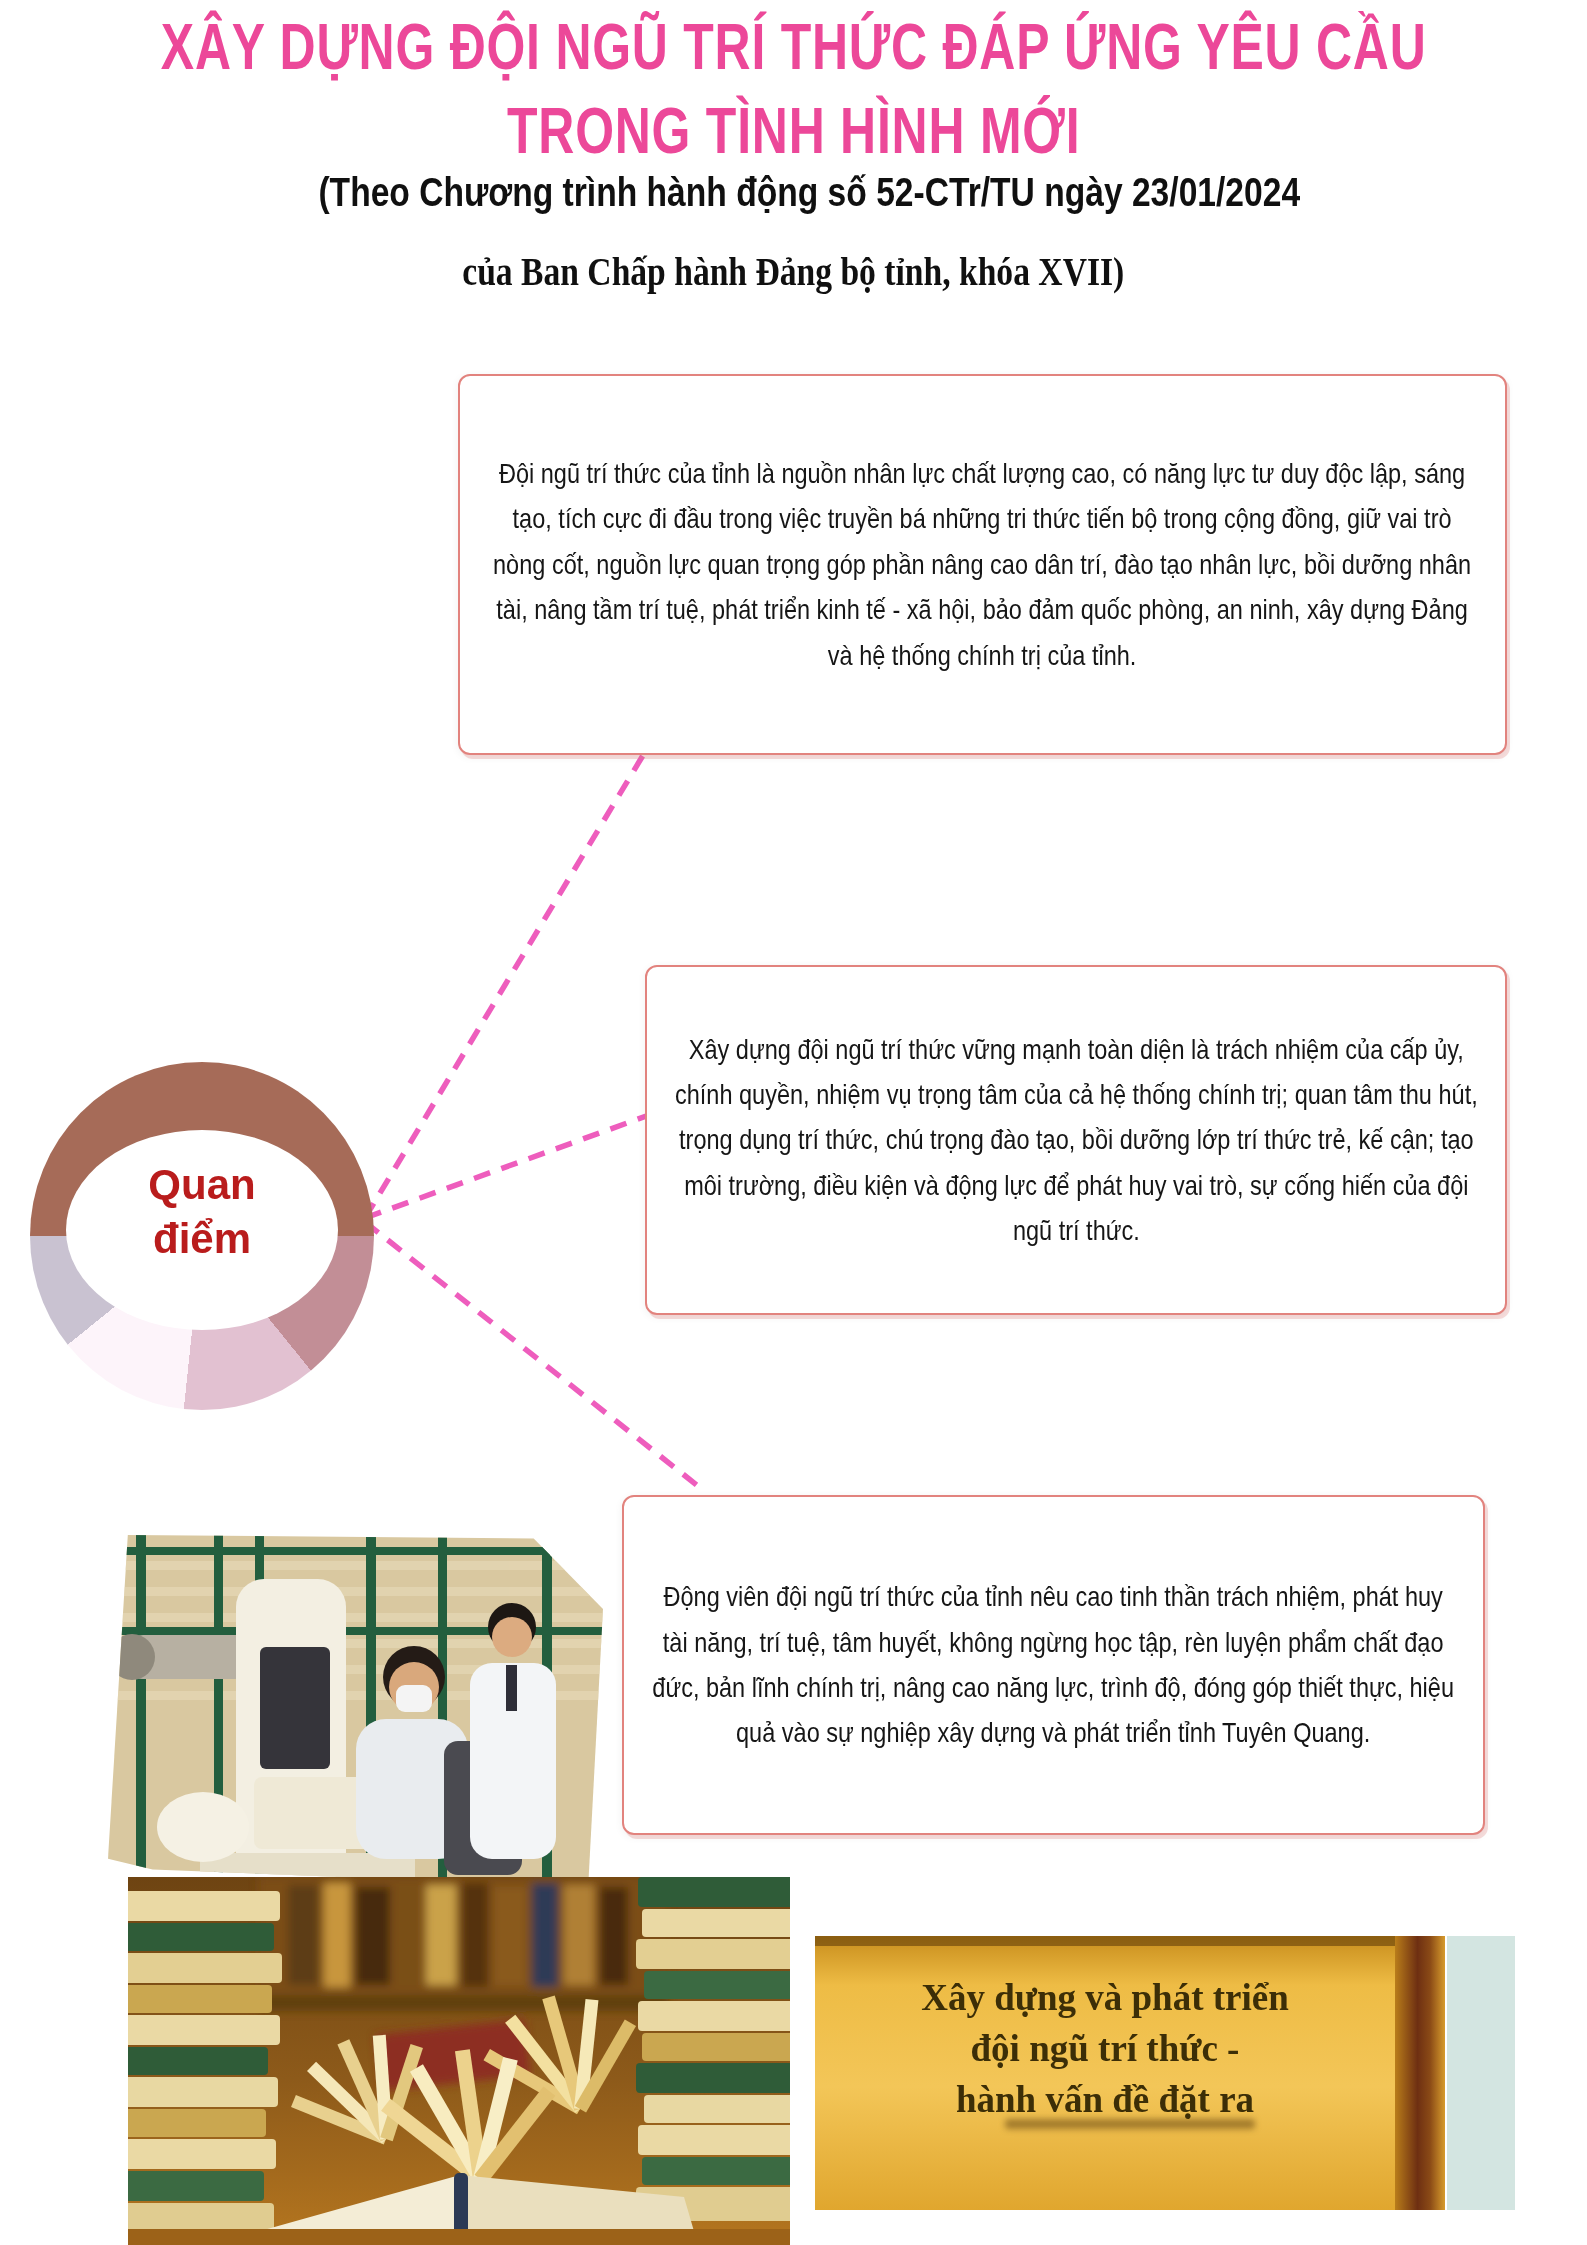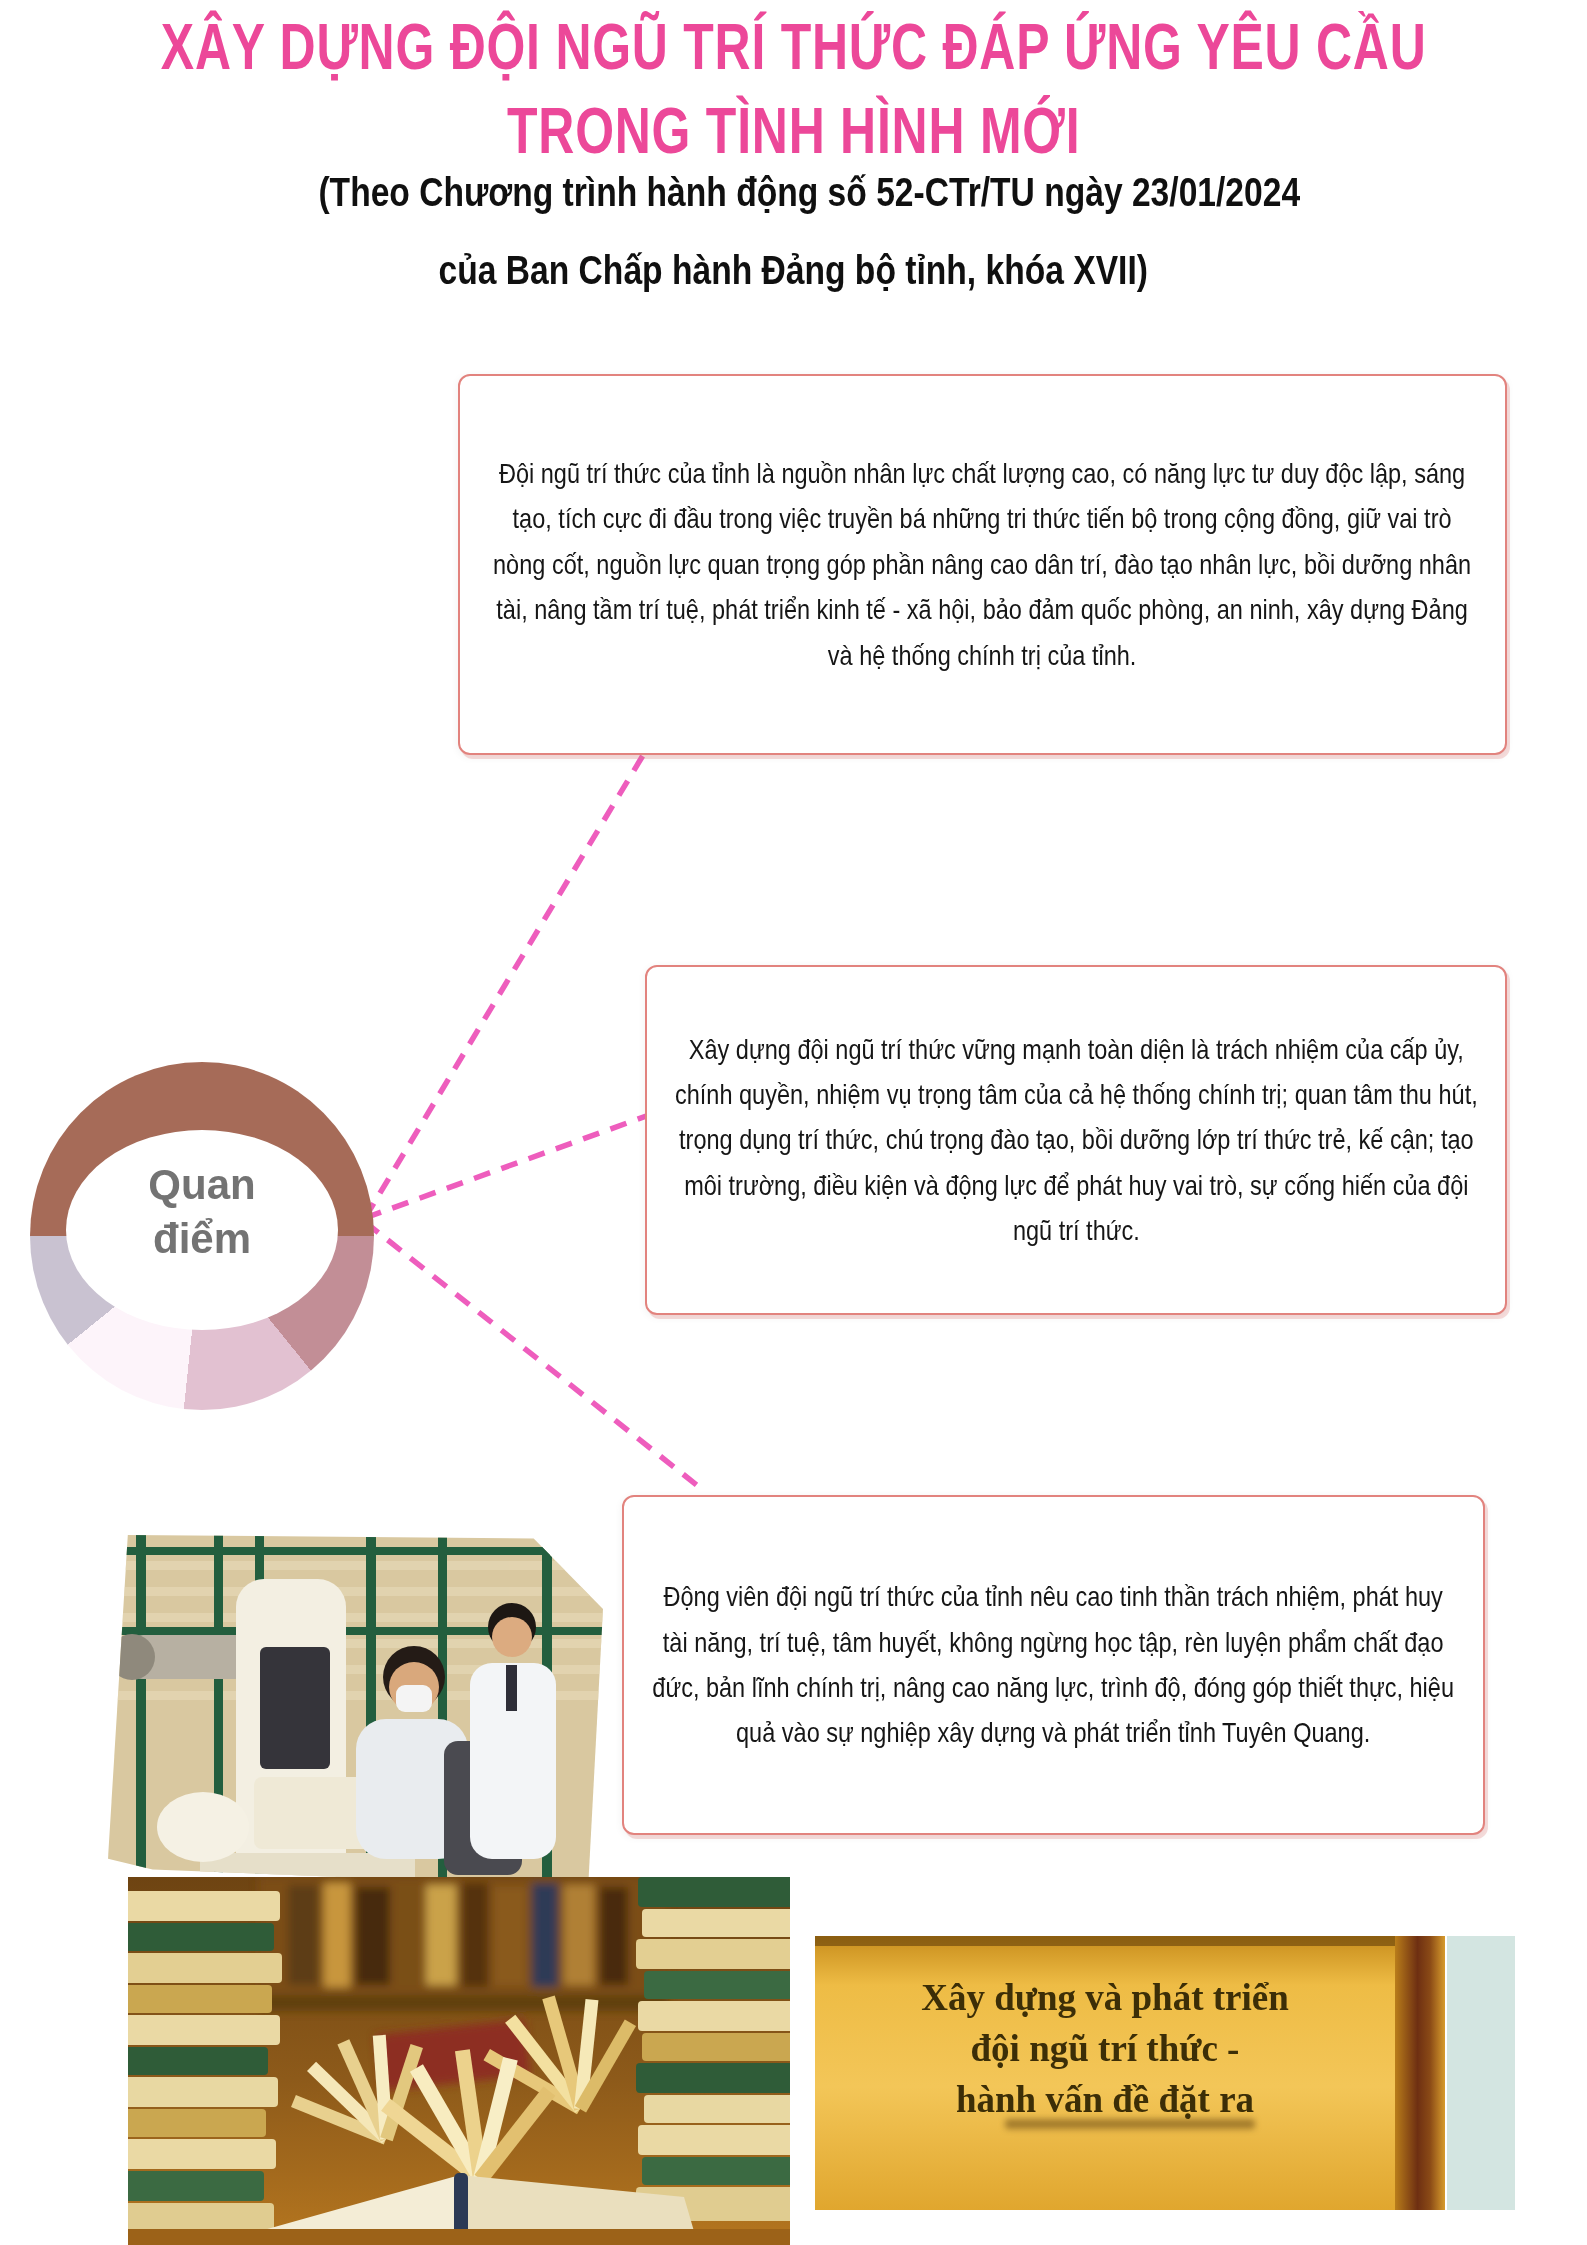--- a/index.html
+++ b/index.html
@@ -21,21 +21,21 @@
 
   .donut{width:344px;height:348px;border-radius:50%;
          background:conic-gradient(from 270deg,
            #a66b58 0deg 180deg,
            #c28e96 180deg 231deg,
            #e2c1d1 231deg 276deg,
            #fdf4fa 276deg 321deg,
            #c9c2d1 321deg 360deg);}
   .donut-hole{position:absolute;left:36px;top:68px;width:272px;height:200px;
               background:#ffffff;border-radius:50%;}
-  .hub-label{left:30px;top:1158px;width:344px;text-align:center;color:#737373;
+  .hub-label{left:30px;top:1158px;width:344px;text-align:center;color:#b91c1c;
              font-weight:700;font-size:42px;line-height:1.28;}
 
   .photo{overflow:hidden;}
   svg{display:block;}
 
   .gold{left:815px;top:1936px;width:700px;height:274px;}
   .gold-page{position:absolute;left:0;top:0;width:580px;height:100%;
              background:linear-gradient(180deg,#c88d1c 0%,#eebc45 18%,#f3c658 55%,#e0a62e 100%);}
   .gold-page::before{content:"";position:absolute;left:0;top:0;width:100%;height:10px;
              background:rgba(90,55,8,.55);}
@@ -56,21 +56,21 @@
   <div class="abs title" style="top:10px;">
     <span class="cx78">XÂY DỰNG ĐỘI NGŨ TRÍ THỨC ĐÁP ỨNG YÊU CẦU</span>
   </div>
   <div class="abs title" style="top:94px;">
     <span class="cx78">TRONG TÌNH HÌNH MỚI</span>
   </div>
 
   <div class="abs subtitle" style="top:170px;padding-left:16px;">
     <span class="cx">(Theo Chương trình hành động số 52-CTr/TU ngày 23/01/2024</span>
   </div>
-  <div class="abs subtitle" style="top:248px;">
+  <div class="abs subtitle" style="top:248px;font-family:Liberation Serif, serif;">
     <span class="cx">của Ban Chấp hành Đảng bộ tỉnh, khóa XVII)</span>
   </div>
 
   <svg class="abs" style="left:0;top:0;pointer-events:none;" width="1587" height="2245">
     <line x1="365" y1="1218" x2="645" y2="752" stroke="#ee5dbd" stroke-width="5.5" stroke-dasharray="17 12"></line>
     <line x1="365" y1="1218" x2="652" y2="1114" stroke="#ee5dbd" stroke-width="5.5" stroke-dasharray="17 12"></line>
     <line x1="365" y1="1222" x2="703" y2="1490" stroke="#ee5dbd" stroke-width="5.5" stroke-dasharray="17 12"></line>
   </svg>
 
   <div class="abs donut" style="left:30px;top:1062px;">

